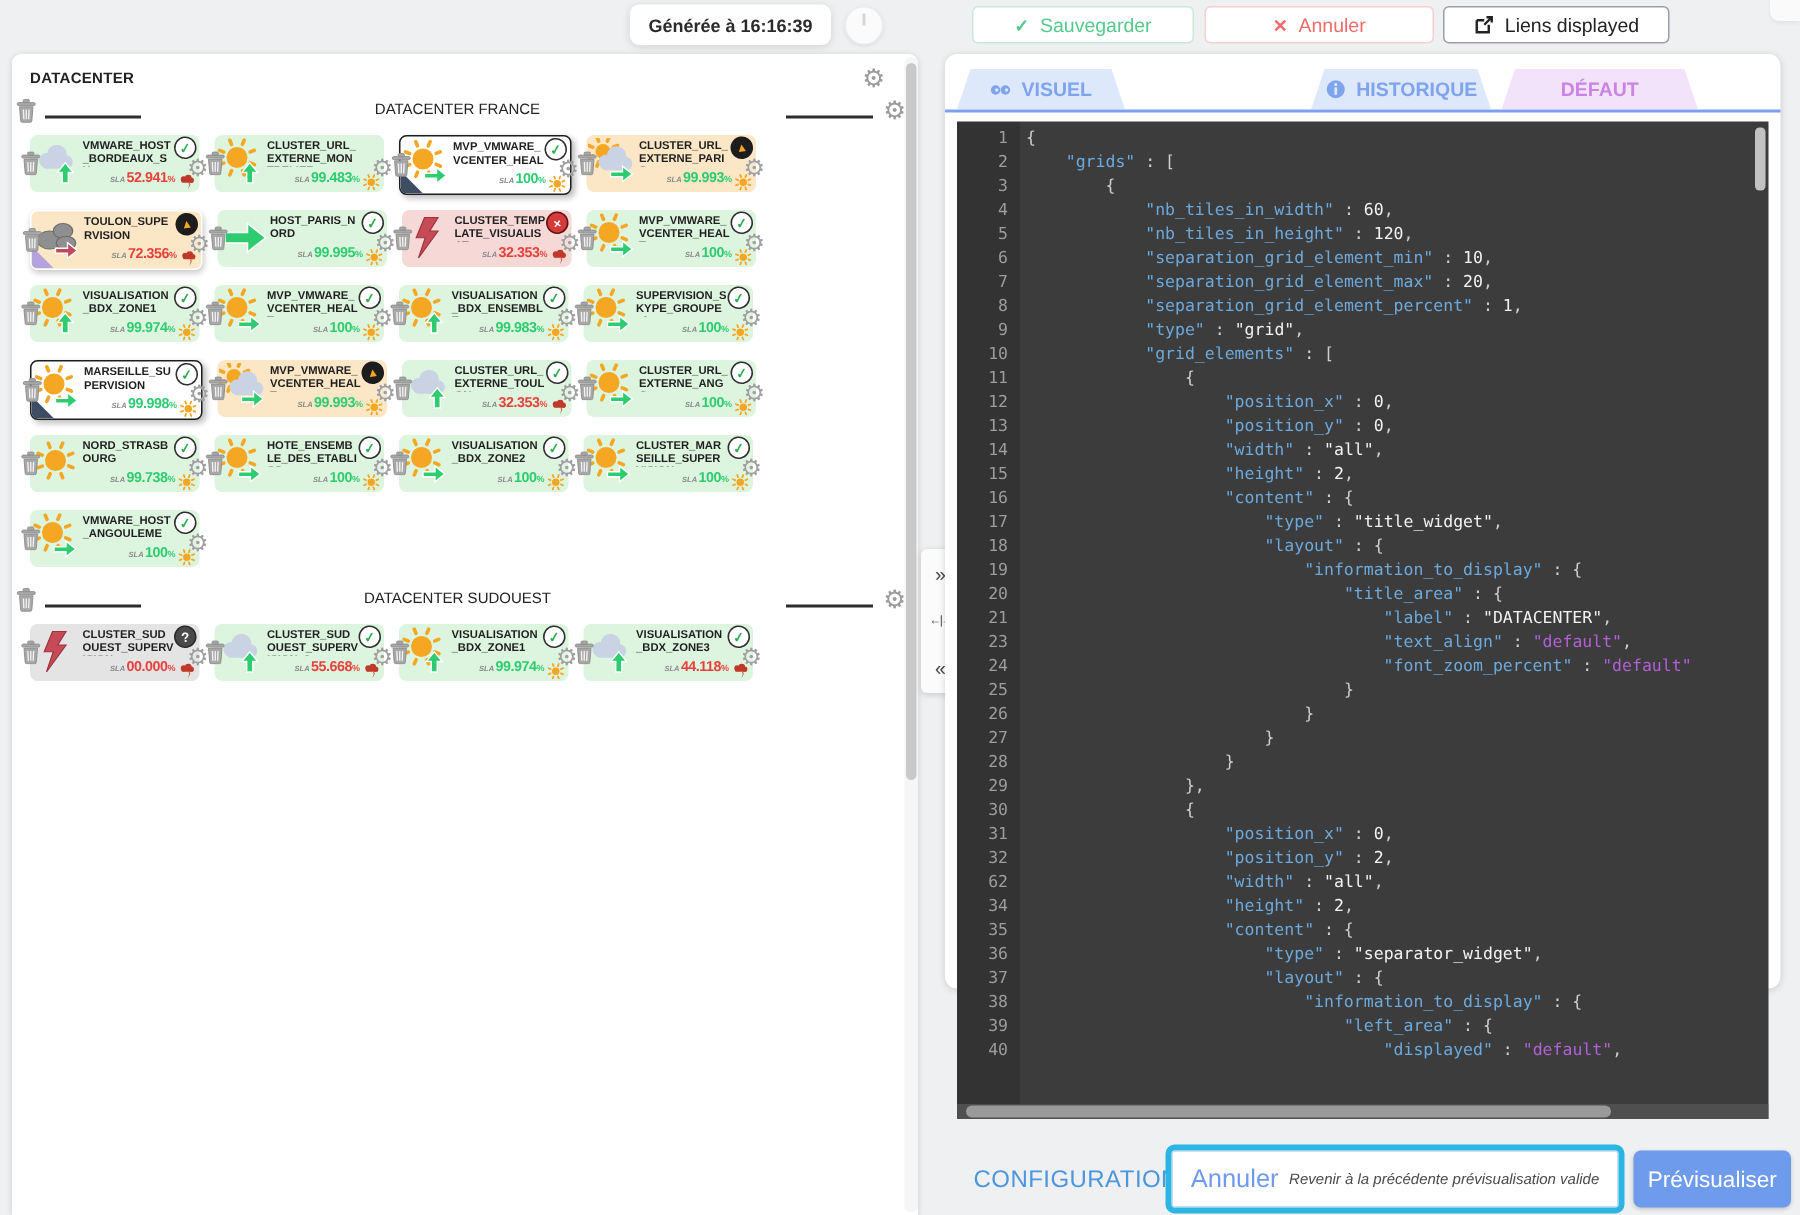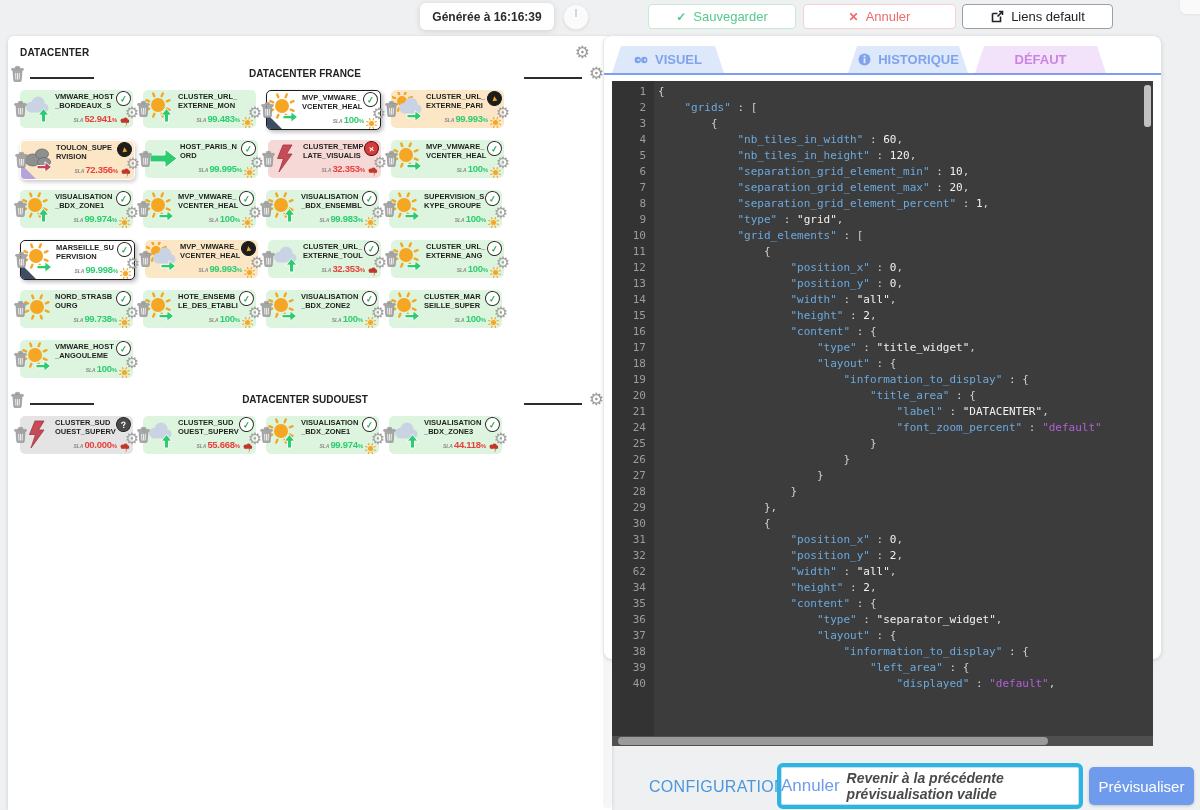--- a/index.html
+++ b/index.html
@@ -14,21 +14,21 @@
     font-size:12px;font-weight:bold;color:#2b2b2b;}
   #timer-circle{position:absolute;left:563px;top:4px;width:24px;height:24px;border-radius:50%;
     background:#fbfbfb;border:1px solid #ececec;box-shadow:0 1px 3px rgba(0,0,0,.08);}
   #timer-circle:after{content:"";position:absolute;left:11px;top:4px;width:1.5px;height:8px;background:#d7d7d7;}
   #corner-box{position:absolute;right:0;top:0;width:20px;height:14px;background:#fafafa;border-radius:0 0 0 6px;
     box-shadow:0 1px 3px rgba(0,0,0,.06);}
   #dash{position:absolute;left:0;top:0;right:10px;bottom:0;padding:6px 0 0 0;}
   .title-row{position:relative;height:20px;margin:0 14px 0 12px;display:flex;align-items:center;text-align:right;}
   .title-label{font-size:10px;font-weight:bold;color:#222;letter-spacing:.2px;}
   .sep-row{position:relative;height:22px;margin:2px 0 4px 0;}
-  .sep-label{position:absolute;left:0;right:0;top:4px;text-align:center;font-size:10px;font-weight:bold;color:#222;}
+  .sep-label{position:absolute;left:0;right:0;top:4px;text-align:center;font-size:10px;font-weight:normal;color:#222;}
   .sep-line-l{position:absolute;left:22px;top:13px;width:64px;height:1.5px;background:#2c2c2c;}
   .sep-line-r{position:absolute;right:20px;top:13px;width:58px;height:1.5px;background:#2c2c2c;}
   .sep-trash{position:absolute;left:2px;top:1px;}
   .sep-gear{position:absolute;right:-2px;top:1px;}
   .gear-glyph{font-size:17px;color:#9b9b9b;line-height:17px;text-shadow:0 0 1px #fff;}
   .tile-row{display:flex;gap:10px;padding-left:12px;margin-bottom:12px;height:38px;}
   .tile{position:relative;width:113px;height:38px;border-radius:5px;flex:none;}
   .bg-green{background:#ddf5de;}
   .bg-orange{background:#fbe6c6;}
   .bg-red{background:#f6d8d6;}
@@ -63,21 +63,21 @@
     align-items:center;justify-content:space-around;}
   .split-btn{font-size:13px;color:#444;cursor:pointer;line-height:13px;}
   .split-resize{font-size:8px;letter-spacing:-1px;color:#444;}
   
   .top-btn{position:absolute;top:4px;height:23px;background:#fff;border-radius:4px;display:flex;
     align-items:center;justify-content:center;gap:7px;font-size:13px;font-weight:500;cursor:pointer;}
   #btn-save{left:648px;width:146px;border:1px solid #c7ead5;color:#56c98c;}
   #btn-cancel{left:803px;width:151px;border:1px solid #f6cfcf;color:#ee6b6b;}
   #btn-links{left:962px;width:149px;border:1px solid #9aa0a6;color:#222;}
   .btn-glyph{font-size:12px;font-weight:bold;}
-  #right-card{position:absolute;left:604px;top:36px;width:557px;height:623px;background:#fff;
+  #right-card{position:absolute;left:630px;top:36px;width:557px;height:623px;background:#fff;
     border-radius:8px;box-shadow:0 1px 5px rgba(0,0,0,.15);}
   #tabs{position:absolute;left:8px;top:10px;height:27px;display:flex;}
   .tab{height:27px;display:flex;align-items:center;justify-content:center;gap:7px;font-size:13px;
     font-weight:bold;cursor:pointer;clip-path:polygon(9px 0,calc(100% - 9px) 0,100% 100%,0 100%);
     border-radius:8px 8px 0 0;}
   .tab-blue{background:#dde8fb;color:#7fa3ec;}
   .tab-active{background:#7e9ff0;color:#fff;margin-top:36px;}
   .tab-purple{background:#f2e3fa;color:#cb84e4;}
   #tab-underline{position:absolute;left:0;top:37px;width:557px;height:2px;background:#7e9ff0;}
   .tab-ico{display:inline-flex;width:14px;height:14px;align-items:center;justify-content:center;}
@@ -95,21 +95,21 @@
   .tk-d{color:#b35fd8;}
   #ed-vscroll{position:absolute;right:2px;top:4px;width:7px;height:42px;background:#c2c2c2;border-radius:3px;}
   #ed-hscroll{position:absolute;left:0;bottom:0;width:541px;height:10px;background:#4f4f4f;}
   #ed-hthumb{position:absolute;left:6px;top:1px;width:430px;height:8px;background:#9a9a9a;border-radius:4px;}
   
   #config-label{position:absolute;left:649px;top:778px;font-size:16px;color:#4b96dd;letter-spacing:.3px;}
   #revert-btn{position:absolute;left:777px;top:763px;width:298px;height:38px;border:4px solid #2ab5e2;
     border-radius:6px;background:#fff;display:flex;align-items:center;justify-content:center;gap:7px;
     cursor:pointer;box-shadow:0 0 0 1px #cfd9f0 inset;}
   #revert-title{font-size:17px;color:#6f9bec;}
-  #revert-sub{font-size:14px;font-style:italic;color:#4a4a4a;font-weight:bold;}
+  #revert-sub{font-size:10px;font-style:italic;color:#4a4a4a;}
   #preview-btn{position:absolute;left:1089px;top:767px;width:105px;height:38px;background:#6f9bec;
     border-radius:5px;color:#fff;font-size:15px;display:flex;align-items:center;justify-content:center;
     cursor:pointer;box-shadow:0 1px 3px rgba(0,0,0,.2);}
 </style>
 </head>
 <body>
 
 <div id="gen-pill">Générée à 16:16:39</div>
 <div id="timer-circle"></div>
 <div id="corner-box"></div>
@@ -1174,21 +1174,21 @@
   <span class="btn-glyph">✕</span>
   <span>Annuler</span>
 </div>
 <div class="top-btn" id="btn-links">
   <span class="tab-ico">
     <svg width="13" height="13" viewBox="0 0 13 13">
         <path d="M1.5 3.5 h5 M1.5 3.5 v8 h8 v-5" stroke="#222" stroke-width="1.6" fill="none"></path>
         <path d="M8 1.5 h3.5 v3.5 M11.5 1.5 L6.5 6.5" stroke="#222" stroke-width="1.6" fill="none"></path>
       </svg>
   </span>
-  <span>Liens default</span>
+  <span>Liens displayed</span>
 </div>
 
 <div id="right-card">
   <div id="tabs">
     <div class="tab tab-blue" style="width:112px">
       <span class="tab-ico">
         <svg width="15" height="10" viewBox="0 0 15 10">
             <circle cx="4" cy="5" r="3.4" fill="#7fa3ec"></circle>
             <circle cx="11" cy="5" r="3.4" fill="#7fa3ec"></circle>
             <circle cx="4.8" cy="5" r="1.2" fill="#dde8fb"></circle>
@@ -1237,20 +1237,21 @@
         <div class="cl"><span class="ln">12</span><span class="lc" style="padding-left: 20ch;"><span class="tk-k">"position_x"</span><span class="tk-p"> : </span><span class="tk-n">0</span><span class="tk-p">,</span></span></div>
         <div class="cl"><span class="ln">13</span><span class="lc" style="padding-left: 20ch;"><span class="tk-k">"position_y"</span><span class="tk-p"> : </span><span class="tk-n">0</span><span class="tk-p">,</span></span></div>
         <div class="cl"><span class="ln">14</span><span class="lc" style="padding-left: 20ch;"><span class="tk-k">"width"</span><span class="tk-p"> : </span><span class="tk-s">"all"</span><span class="tk-p">,</span></span></div>
         <div class="cl"><span class="ln">15</span><span class="lc" style="padding-left: 20ch;"><span class="tk-k">"height"</span><span class="tk-p"> : </span><span class="tk-n">2</span><span class="tk-p">,</span></span></div>
         <div class="cl"><span class="ln">16</span><span class="lc" style="padding-left: 20ch;"><span class="tk-k">"content"</span><span class="tk-p"> : {</span></span></div>
         <div class="cl"><span class="ln">17</span><span class="lc" style="padding-left: 24ch;"><span class="tk-k">"type"</span><span class="tk-p"> : </span><span class="tk-s">"title_widget"</span><span class="tk-p">,</span></span></div>
         <div class="cl"><span class="ln">18</span><span class="lc" style="padding-left: 24ch;"><span class="tk-k">"layout"</span><span class="tk-p"> : {</span></span></div>
         <div class="cl"><span class="ln">19</span><span class="lc" style="padding-left: 28ch;"><span class="tk-k">"information_to_display"</span><span class="tk-p"> : {</span></span></div>
         <div class="cl"><span class="ln">20</span><span class="lc" style="padding-left: 32ch;"><span class="tk-k">"title_area"</span><span class="tk-p"> : {</span></span></div>
         <div class="cl"><span class="ln">21</span><span class="lc" style="padding-left: 36ch;"><span class="tk-k">"label"</span><span class="tk-p"> : </span><span class="tk-s">"DATACENTER"</span><span class="tk-p">,</span></span></div>
+        <div class="cl"><span class="ln">23</span><span class="lc" style="padding-left: 36ch;"><span class="tk-k">"text_align"</span><span class="tk-p"> : </span><span class="tk-d">"default"</span><span class="tk-p">,</span></span></div>
         <div class="cl"><span class="ln">24</span><span class="lc" style="padding-left: 36ch;"><span class="tk-k">"font_zoom_percent"</span><span class="tk-p"> : </span><span class="tk-d">"default"</span></span></div>
         <div class="cl"><span class="ln">25</span><span class="lc" style="padding-left: 32ch;"><span class="tk-p">}</span></span></div>
         <div class="cl"><span class="ln">26</span><span class="lc" style="padding-left: 28ch;"><span class="tk-p">}</span></span></div>
         <div class="cl"><span class="ln">27</span><span class="lc" style="padding-left: 24ch;"><span class="tk-p">}</span></span></div>
         <div class="cl"><span class="ln">28</span><span class="lc" style="padding-left: 20ch;"><span class="tk-p">}</span></span></div>
         <div class="cl"><span class="ln">29</span><span class="lc" style="padding-left: 16ch;"><span class="tk-p">},</span></span></div>
         <div class="cl"><span class="ln">30</span><span class="lc" style="padding-left: 16ch;"><span class="tk-p">{</span></span></div>
         <div class="cl"><span class="ln">31</span><span class="lc" style="padding-left: 20ch;"><span class="tk-k">"position_x"</span><span class="tk-p"> : </span><span class="tk-n">0</span><span class="tk-p">,</span></span></div>
         <div class="cl"><span class="ln">32</span><span class="lc" style="padding-left: 20ch;"><span class="tk-k">"position_y"</span><span class="tk-p"> : </span><span class="tk-n">2</span><span class="tk-p">,</span></span></div>
         <div class="cl"><span class="ln">62</span><span class="lc" style="padding-left: 20ch;"><span class="tk-k">"width"</span><span class="tk-p"> : </span><span class="tk-s">"all"</span><span class="tk-p">,</span></span></div>

